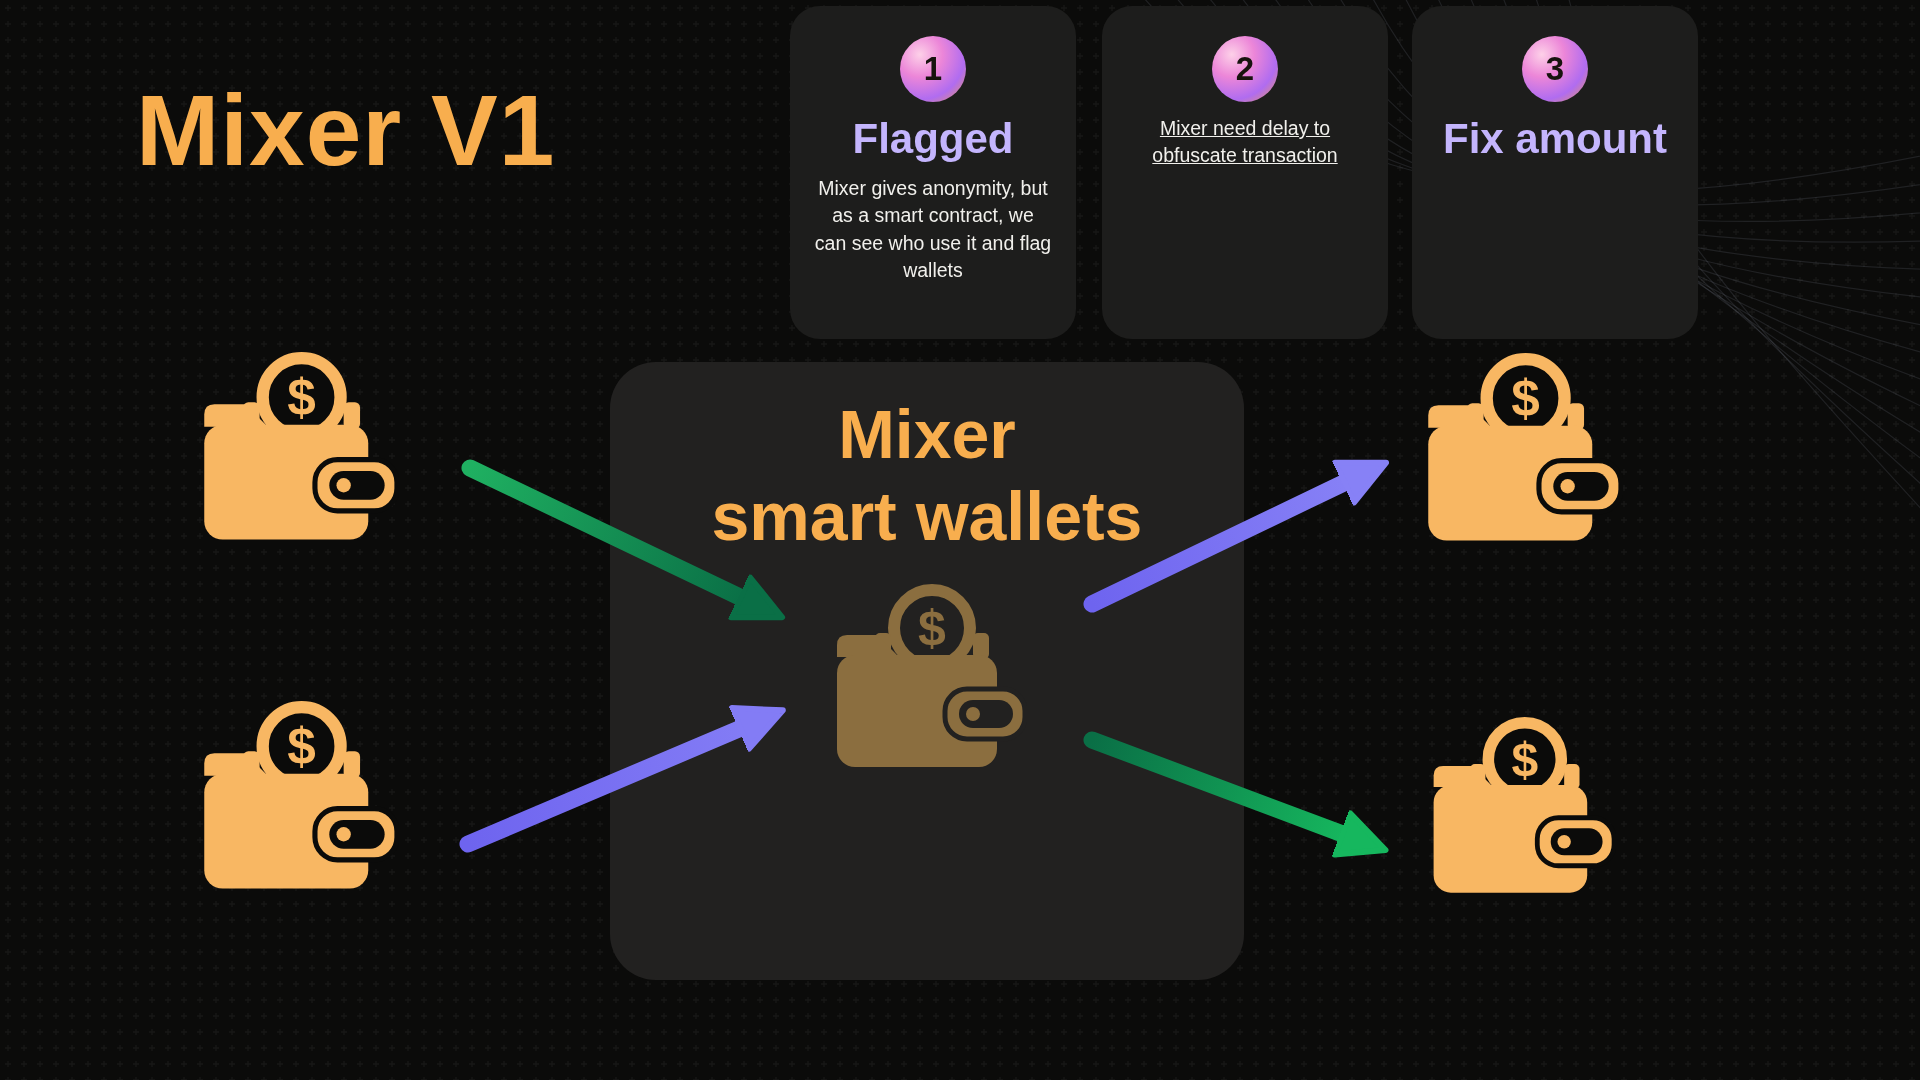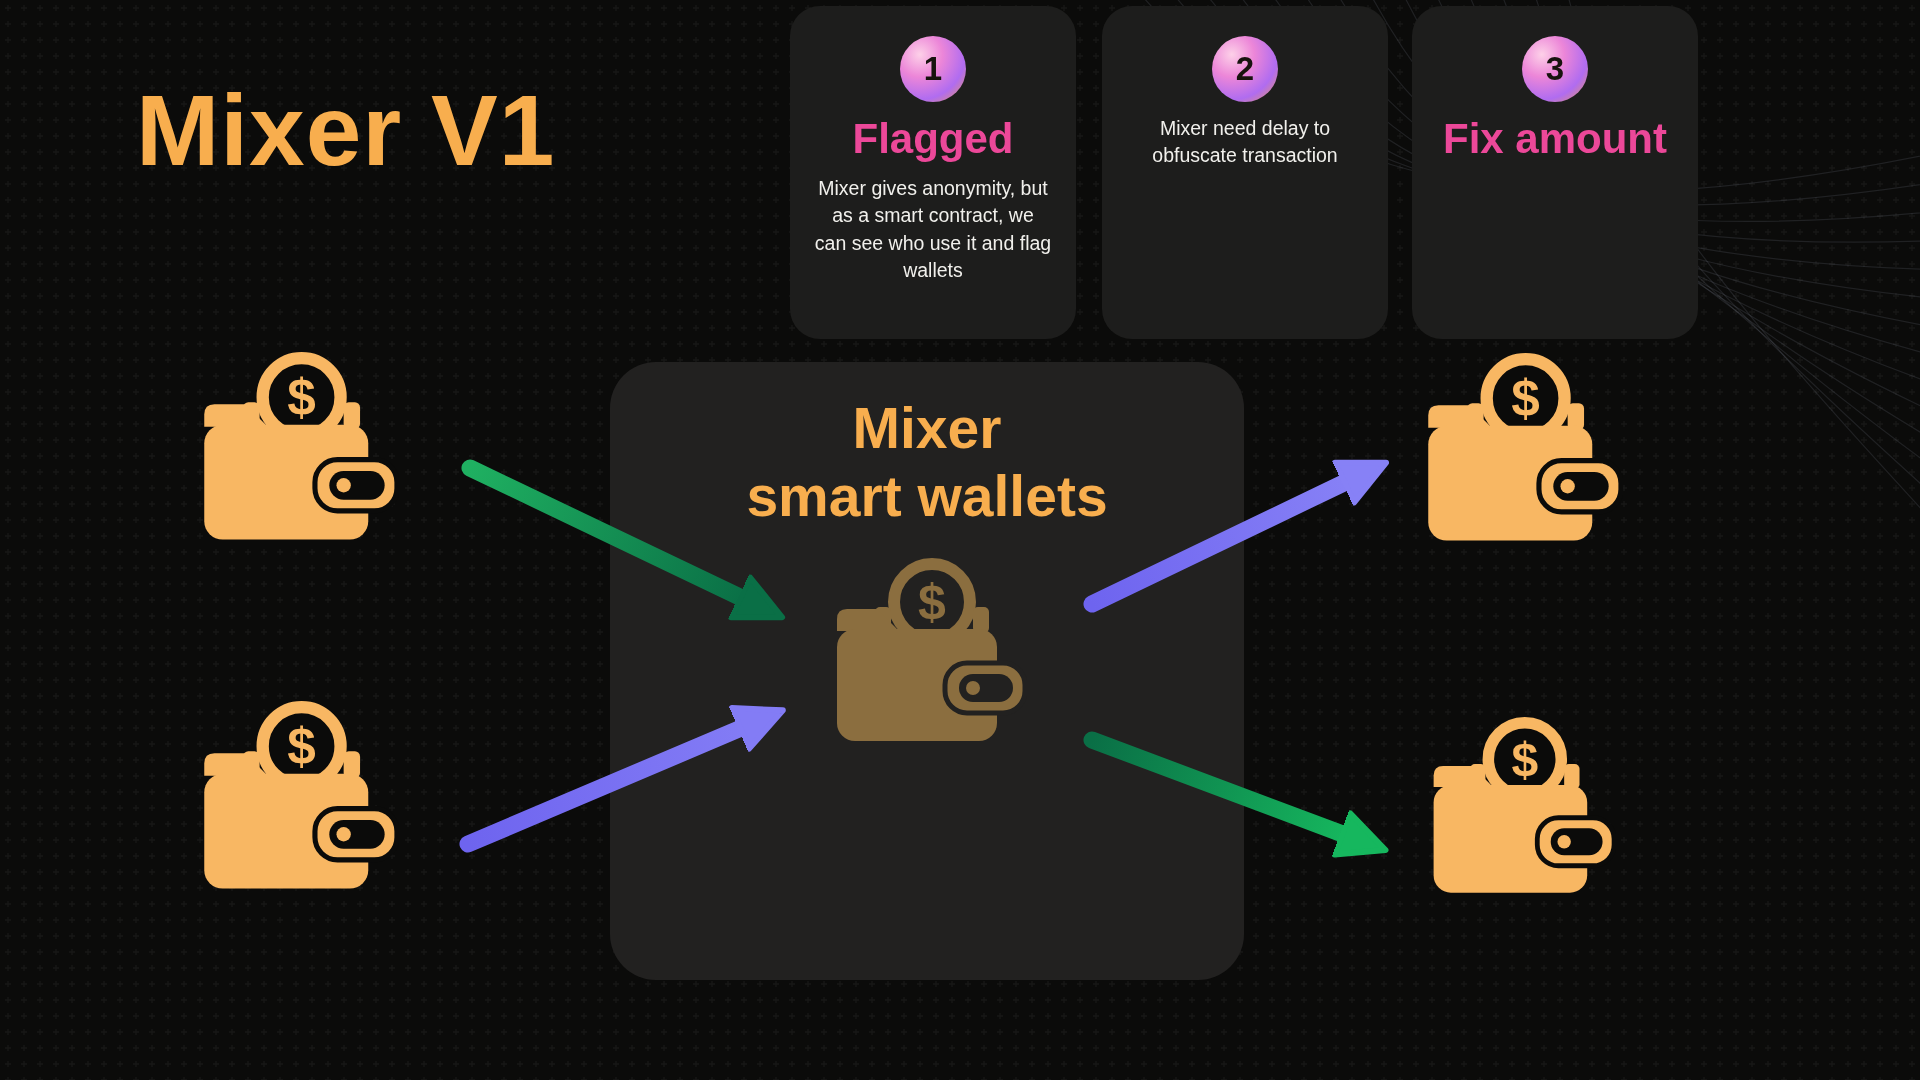--- a/index.html
+++ b/index.html
@@ -26,30 +26,30 @@
   }
   .step-card.c1 { left:790px; }
   .step-card.c2 { left:1102px; }
   .step-card.c3 { left:1412px; }
   .badge {
     width:66px; height:66px; border-radius:50%;
     margin:0 auto; display:flex; align-items:center; justify-content:center;
     font-size:33px; font-weight:800; color:#17130E;
     background:radial-gradient(circle at 30% 28%, #FDD0E8 0%, #EC86D8 34%, #B06CF0 68%, #F09A4F 100%);
   }
-  .step-title { margin-top:14px; font-size:42px; font-weight:800; color:#ec4899; line-height:1.1; }
+  .step-title { margin-top:14px; font-size:42px; font-weight:800; color:#c4b5fd; line-height:1.1; }
   .step-body  { margin-top:13px; font-size:19.5px; line-height:1.4; color:#F1F0EC; }
-  .step-card.c2 .step-body { padding:0 14px; }
+  .step-card.c2 .step-body { padding:0 14px;text-decoration:underline; }
   
   .mixer-card {
     position:absolute; left:610px; top:362px; width:634px; height:618px;
     background:#222120; border-radius:46px;
     text-align:center; padding-top:32px;
   }
-  .mixer-title { font-size:57px; font-weight:800; color:#F8AE4E; line-height:1.2; }
+  .mixer-title { font-size:68px; font-weight:800; color:#F8AE4E; line-height:1.2; }
   .mixer-wallet { width:200px; height:200px; margin:26px auto 0; color:#8B6E3F; --hole:#222120; }
   
   .wallet { position:absolute; width:205px; height:205px; color:#F8B763; --hole:#0B0B0A; }
   .wallet svg, .mixer-wallet svg { width:100%; height:100%; overflow:visible; display:block; }
   #w-in-top    { left:194px;  top:351px; }
   #w-in-bottom { left:194px;  top:700px; }
   #w-out-top   { left:1418px; top:352px; }
   #w-out-bottom{ left:1424px; top:716px; width:192px; height:192px; }
   svg text { font-family:"Liberation Sans", sans-serif; }
 </style>

